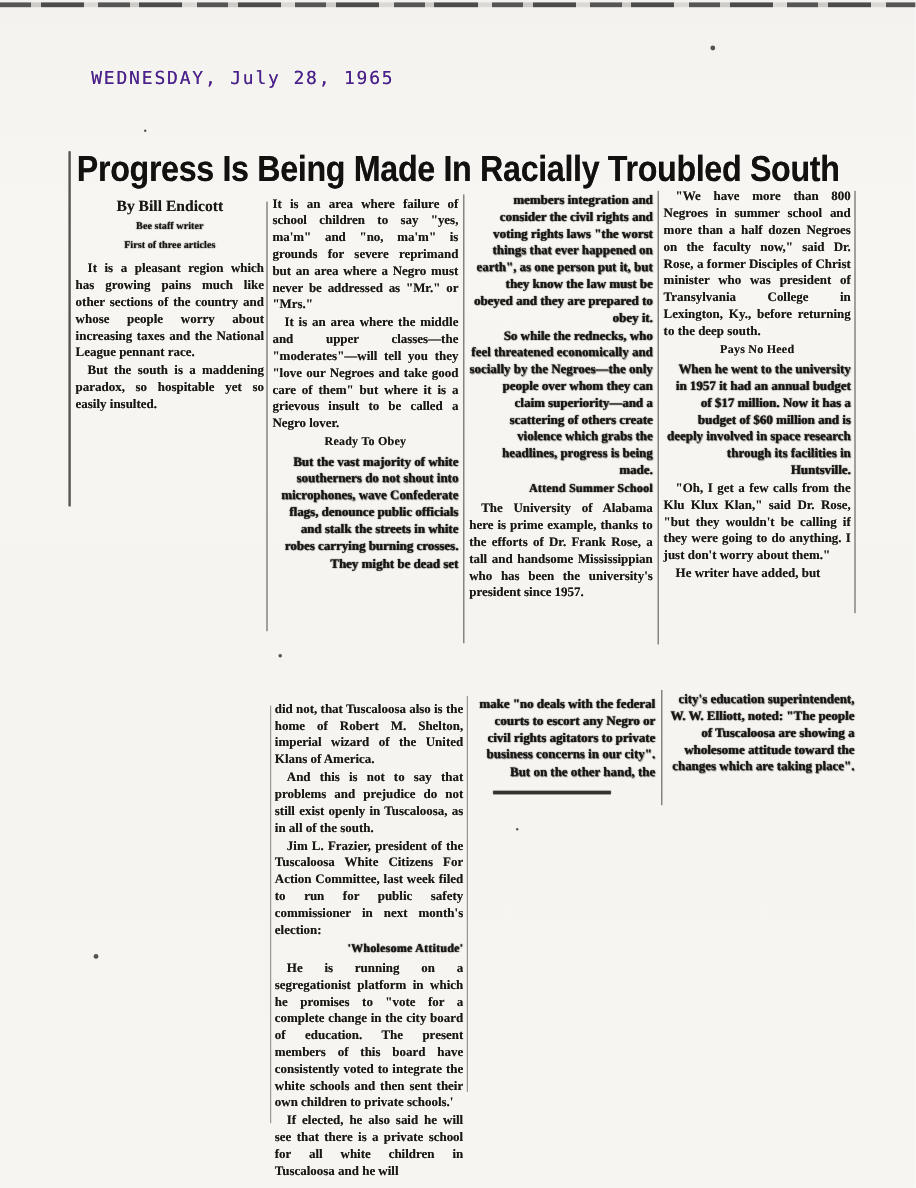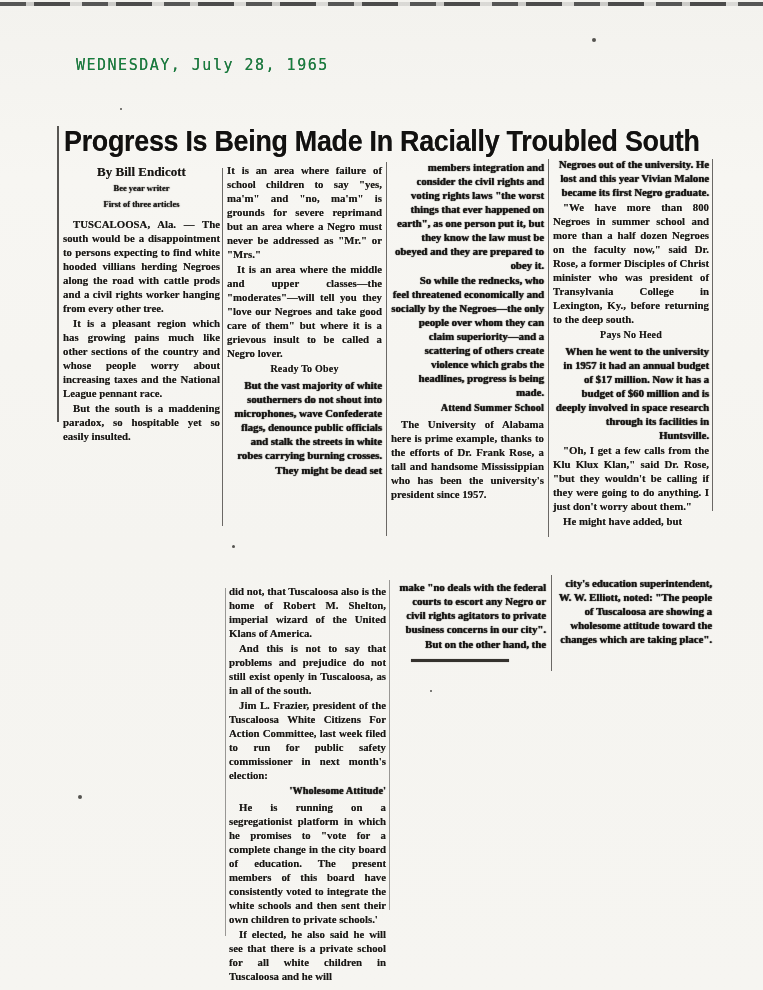--- a/index.html
+++ b/index.html
@@ -9,21 +9,21 @@
     font-family:"Liberation Serif", serif;
   }
   .scanline{
     position:absolute;left:0;top:2px;width:763px;height:4px;
     background:repeating-linear-gradient(90deg,#3a3a3a 0 26px,rgba(58,58,58,.25) 26px 34px,#2e2e2e 34px 70px,rgba(46,46,46,.15) 70px 82px);
     opacity:.85;
   }
   .dateline{
     position:absolute;left:76px;top:56px;
     font-family:"DejaVu Sans Mono", monospace;
-    font-size:15px;letter-spacing:1.5px;color:#15803d;
+    font-size:15px;letter-spacing:1.5px;color:#4c1d95;
     text-shadow:0 0 .4px rgba(0,0,0,.6);
     white-space:nowrap;
   }
   .headline{
     position:absolute;left:64px;top:124px;width:690px;
     font-family:"Liberation Sans", sans-serif;font-weight:bold;
     font-size:28px;color:#121110;white-space:nowrap;
     transform:scaleX(.96) scaleY(1.08);transform-origin:left top;
     letter-spacing:-.3px;text-shadow:0 0 .5px rgba(0,0,0,.65);
   }
@@ -60,47 +60,45 @@
 <div class="vrule" style="left:548px;top:159px;height:378px;"></div>
 <div class="vrule" style="left:712px;top:159px;height:352px;"></div>
 
 <div class="vrule" style="left:225px;top:588px;height:348px;opacity:.5;"></div>
 <div class="vrule" style="left:389px;top:580px;height:330px;opacity:.5;"></div>
 <div class="vrule" style="left:551px;top:575px;height:96px;"></div>
 
 <div class="col" style="left:63px;top:165px;width:157px;">
   <div class="byline">
     <span class="byline-name">By Bill Endicott</span>
-    <span class="byline-note">Bee year writer</span>
+    <span class="byline-note">Bee staff writer</span>
     <span class="byline-note">First of three articles</span>
   </div>
-<div class="para">TUSCALOOSA, Ala. — The south would be a disappointment to persons expecting to find white hooded villians herding Negroes along the road with cattle prods and a civil rights worker hanging from every other tree.</div>
     <div class="para">It is a pleasant region which has growing pains much like other sections of the country and whose people worry about increasing taxes and the National League pennant race.</div>
     <div class="para">But the south is a maddening paradox, so hospitable yet so easily insulted.</div>
   </div>
 <div class="col" style="left:227px;top:163px;width:155px;">
     <div class="para cont">It is an area where failure of school children to say "yes, ma'm" and "no, ma'm" is grounds for severe reprimand but an area where a Negro must never be addressed as "Mr." or "Mrs."</div>
     <div class="para">It is an area where the middle and upper classes—the "moderates"—will tell you they "love our Negroes and take good care of them" but where it is a grievous insult to be called a Negro lover.</div>
     <div class="subhead">Ready To Obey</div>
     <div class="para smudge">But the vast majority of white southerners do not shout into microphones, wave Confederate flags, denounce public officials and stalk the streets in white robes carrying burning crosses.</div>
     <div class="para smudge">They might be dead set</div>
   </div>
 <div class="col" style="left:391px;top:160px;width:153px;">
     <div class="para cont smudge">members integration and consider the civil rights and voting rights laws "the worst things that ever happened on earth", as one person put it, but they know the law must be obeyed and they are prepared to obey it.</div>
     <div class="para smudge">So while the rednecks, who feel threatened economically and socially by the Negroes—the only people over whom they can claim superiority—and a scattering of others create violence which grabs the headlines, progress is being made.</div>
     <div class="subhead smudge">Attend Summer School</div>
     <div class="para">The University of Alabama here is prime example, thanks to the efforts of Dr. Frank Rose, a tall and handsome Mississippian who has been the university's president since 1957.</div>
   </div>
 <div class="col" style="left:553px;top:157px;width:156px;">
-    <div class="para cont smudge">Negroes out of the university. He lost and this year Vivian Malone became its first Negro graduate.</div>
     <div class="para">"We have more than 800 Negroes in summer school and more than a half dozen Negroes on the faculty now," said Dr. Rose, a former Disciples of Christ minister who was president of Transylvania College in Lexington, Ky., before returning to the deep south.</div>
     <div class="subhead">Pays No Heed</div>
     <div class="para smudge">When he went to the university in 1957 it had an annual budget of $17 million. Now it has a budget of $60 million and is deeply involved in space research through its facilities in Huntsville.</div>
     <div class="para">"Oh, I get a few calls from the Klu Klux Klan," said Dr. Rose, "but they wouldn't be calling if they were going to do anything. I just don't worry about them."</div>
-    <div class="para">He might have added, but</div>
+    <div class="para">He writer have added, but</div>
   </div>
 
 <div class="col" style="left:229px;top:584px;width:157px;">
     <div class="para cont">did not, that Tuscaloosa also is the home of Robert M. Shelton, imperial wizard of the United Klans of America.</div>
     <div class="para">And this is not to say that problems and prejudice do not still exist openly in Tuscaloosa, as in all of the south.</div>
     <div class="para">Jim L. Frazier, president of the Tuscaloosa White Citizens For Action Committee, last week filed to run for public safety commissioner in next month's election:</div>
     <div class="subhead smudge">'Wholesome Attitude'</div>
     <div class="para">He is running on a segregationist platform in which he promises to "vote for a complete change in the city board of education. The present members of this board have consistently voted to integrate the white schools and then sent their own children to private schools.'</div>
     <div class="para">If elected, he also said he will see that there is a private school for all white children in Tuscaloosa and he will</div>
   </div>

